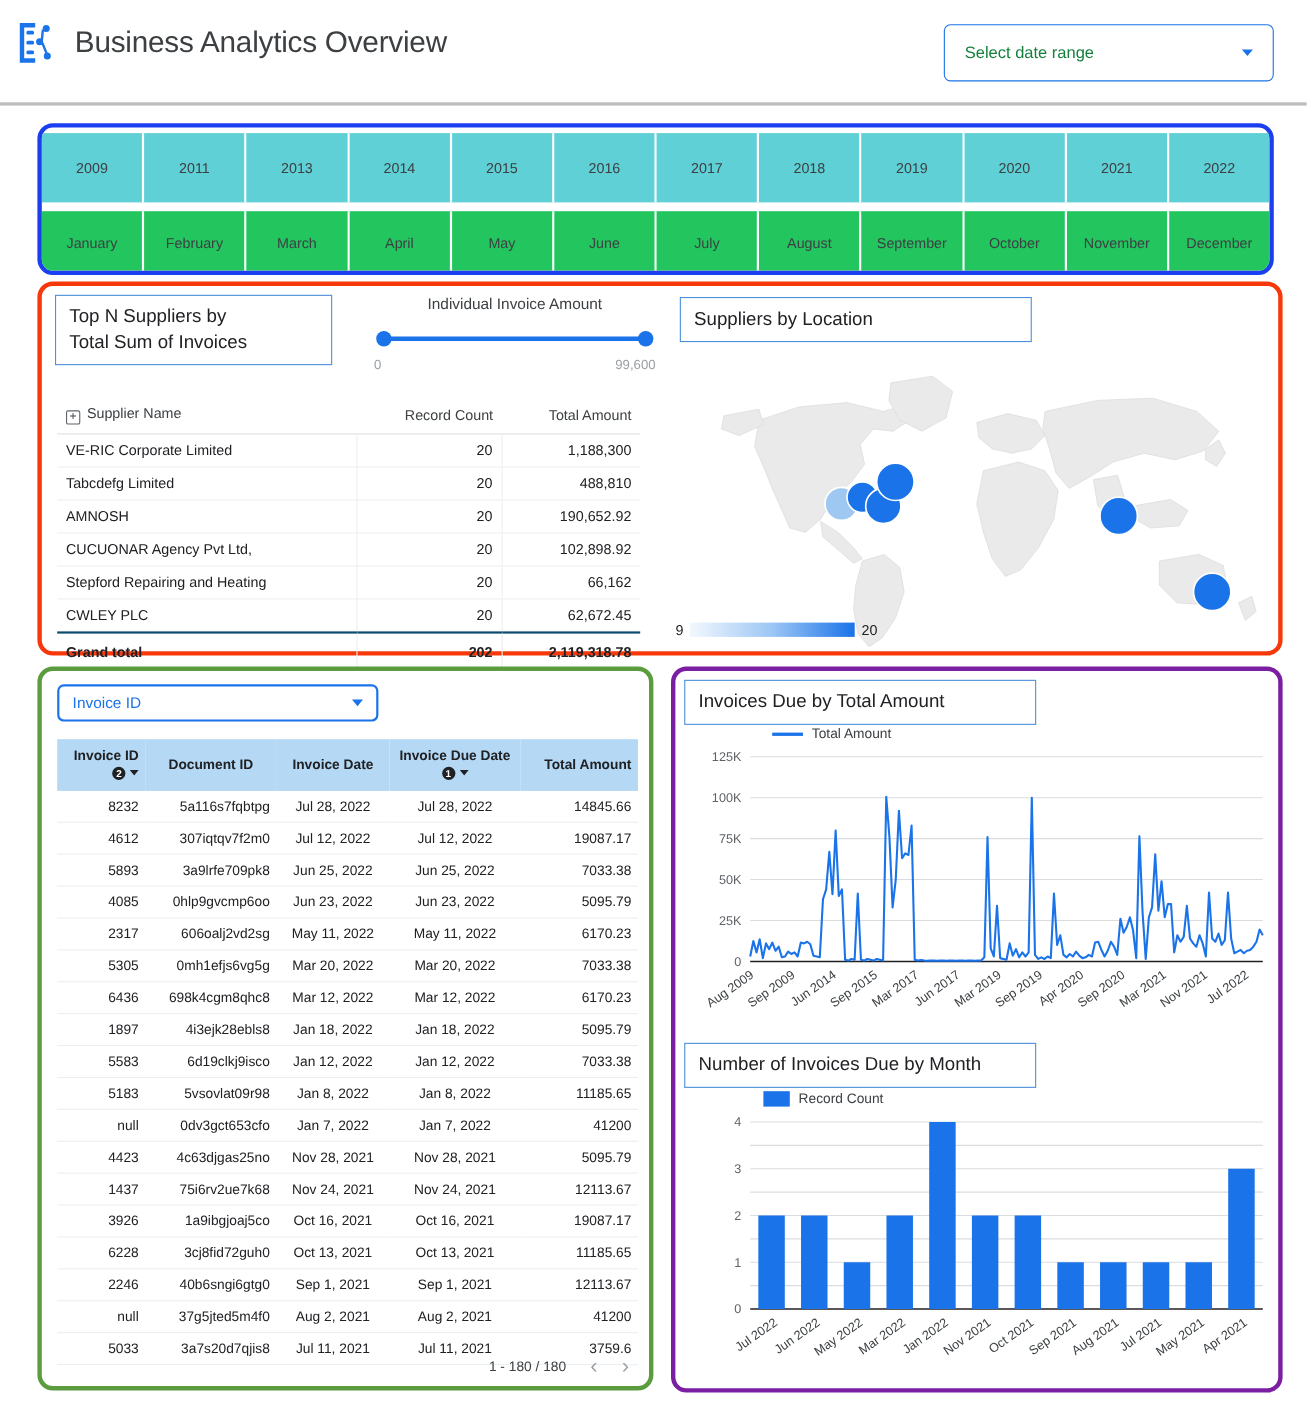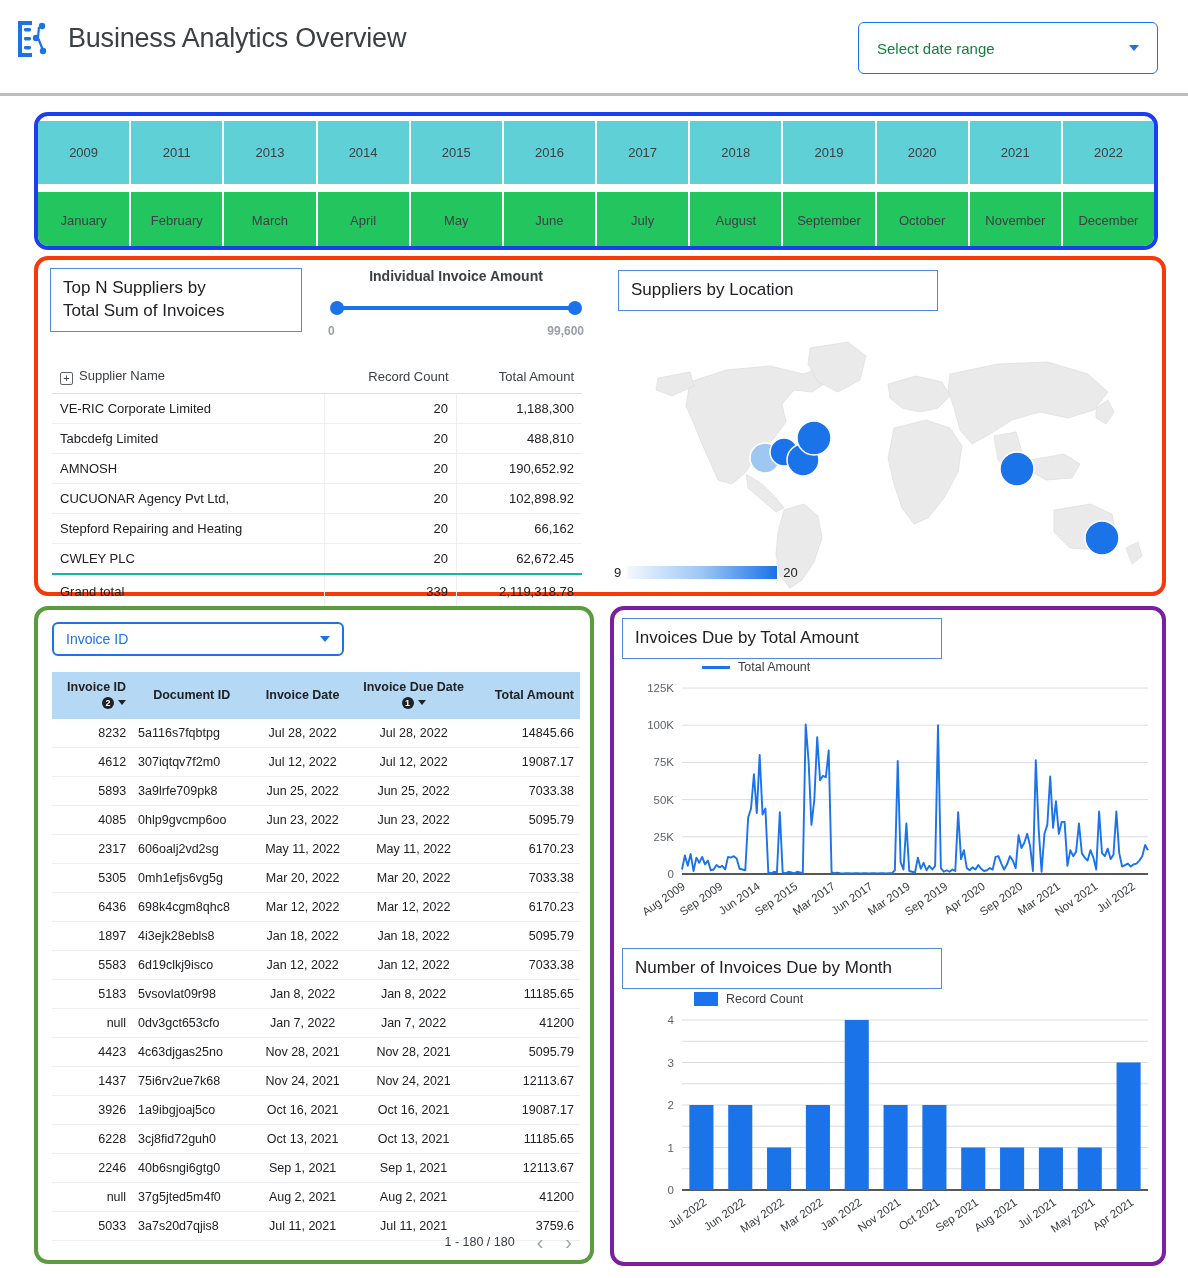--- a/index.html
+++ b/index.html
@@ -95,23 +95,22 @@
     color: #202124;
     line-height: 1.35;
   }
   .sup-title {
     position: absolute;
     left: 12px; top: 8px;
     width: 252px;
   }
   .slider-block {
     position: absolute;
-    left: 288px; top: 8px;
+    left: 300px; top: 8px;
     width: 260px;
-    font-weight: bold;
   }
   .slider-label {
     font-size: 14px; color: #3c4043;
     text-align: center; margin-bottom: 16px;
   }
   .slider-track-wrap { position: relative; height: 16px; margin: 0 6px; }
   .slider-rail {
     position: absolute; left: 0; right: 0; top: 6px;
     height: 4px; background: #1a73e8; border-radius: 2px;
   }
@@ -145,23 +144,23 @@
   .sup-table th.c-num { text-align: right; }
   .sup-table td {
     padding: 7px 8px;
     border-bottom: 1px solid #eceff1;
     color: #202124;
   }
   .sup-table td.c-name { text-align: left; border-right: 1px solid #eceff1; }
   .sup-table td.c-num { text-align: right; border-right: 1px solid #eceff1; }
   .sup-table td.c-num:last-child { border-right: none; }
   .sup-table tr.total td {
-    font-weight: normal;
+    font-weight: bold;
     border-bottom: none;
-    border-top: 2px solid #14b8a6;
+    border-top: 2px solid #0c4a6e;
     padding-top: 9px;
   }
   .expand-box {
     display: inline-block;
     width: 13px; height: 13px;
     border: 1px solid #5f6368;
     border-radius: 2px;
     line-height: 11px; text-align: center;
     font-size: 11px; color: #3c4043;
     margin-right: 6px; vertical-align: -2px;
@@ -246,21 +245,21 @@
     border-right: 4px solid transparent;
     border-top: 5px solid #202124;
     margin-left: 4px; vertical-align: 2px;
   }
   .inv-table tbody td {
     padding: 7px 6px;
     border-bottom: 1px solid #eceff1;
     color: #202124;
   }
   .inv-table tbody td.t-id { text-align: right; }
-  .inv-table tbody td.t-doc { text-align: left; }
+  .inv-table tbody td.t-doc { text-align: right; }
   .inv-table tbody td.t-date { text-align: center; }
   .inv-table tbody td.t-due { text-align: center; }
   .inv-table tbody td.t-amt { text-align: right; }
   .pager {
     position: absolute;
     right: 18px; bottom: 8px;
     display: flex; align-items: center; gap: 22px;
     font-size: 12.5px; color: #3c4043;
   }
   .pg-arrow { font-size: 20px; color: #9aa0a6; line-height: 1; }
@@ -398,21 +397,21 @@
         <td class="c-num">20</td>
         <td class="c-num">66,162</td>
       </tr>
       <tr>
         <td class="c-name">CWLEY PLC</td>
         <td class="c-num">20</td>
         <td class="c-num">62,672.45</td>
       </tr>
       <tr class="total">
         <td class="c-name">Grand total</td>
-        <td class="c-num">339</td>
+        <td class="c-num">202</td>
         <td class="c-num">2,119,318.78</td>
       </tr>
     </tbody>
   </table>
 
   <div class="title-box map-title">Suppliers by Location</div>
 
   <div class="map-area">
     <svg width="560" height="278" viewBox="0 0 560 278">
       <g fill="#eaeaea" stroke="#dcdcdc" stroke-width="0.7">

